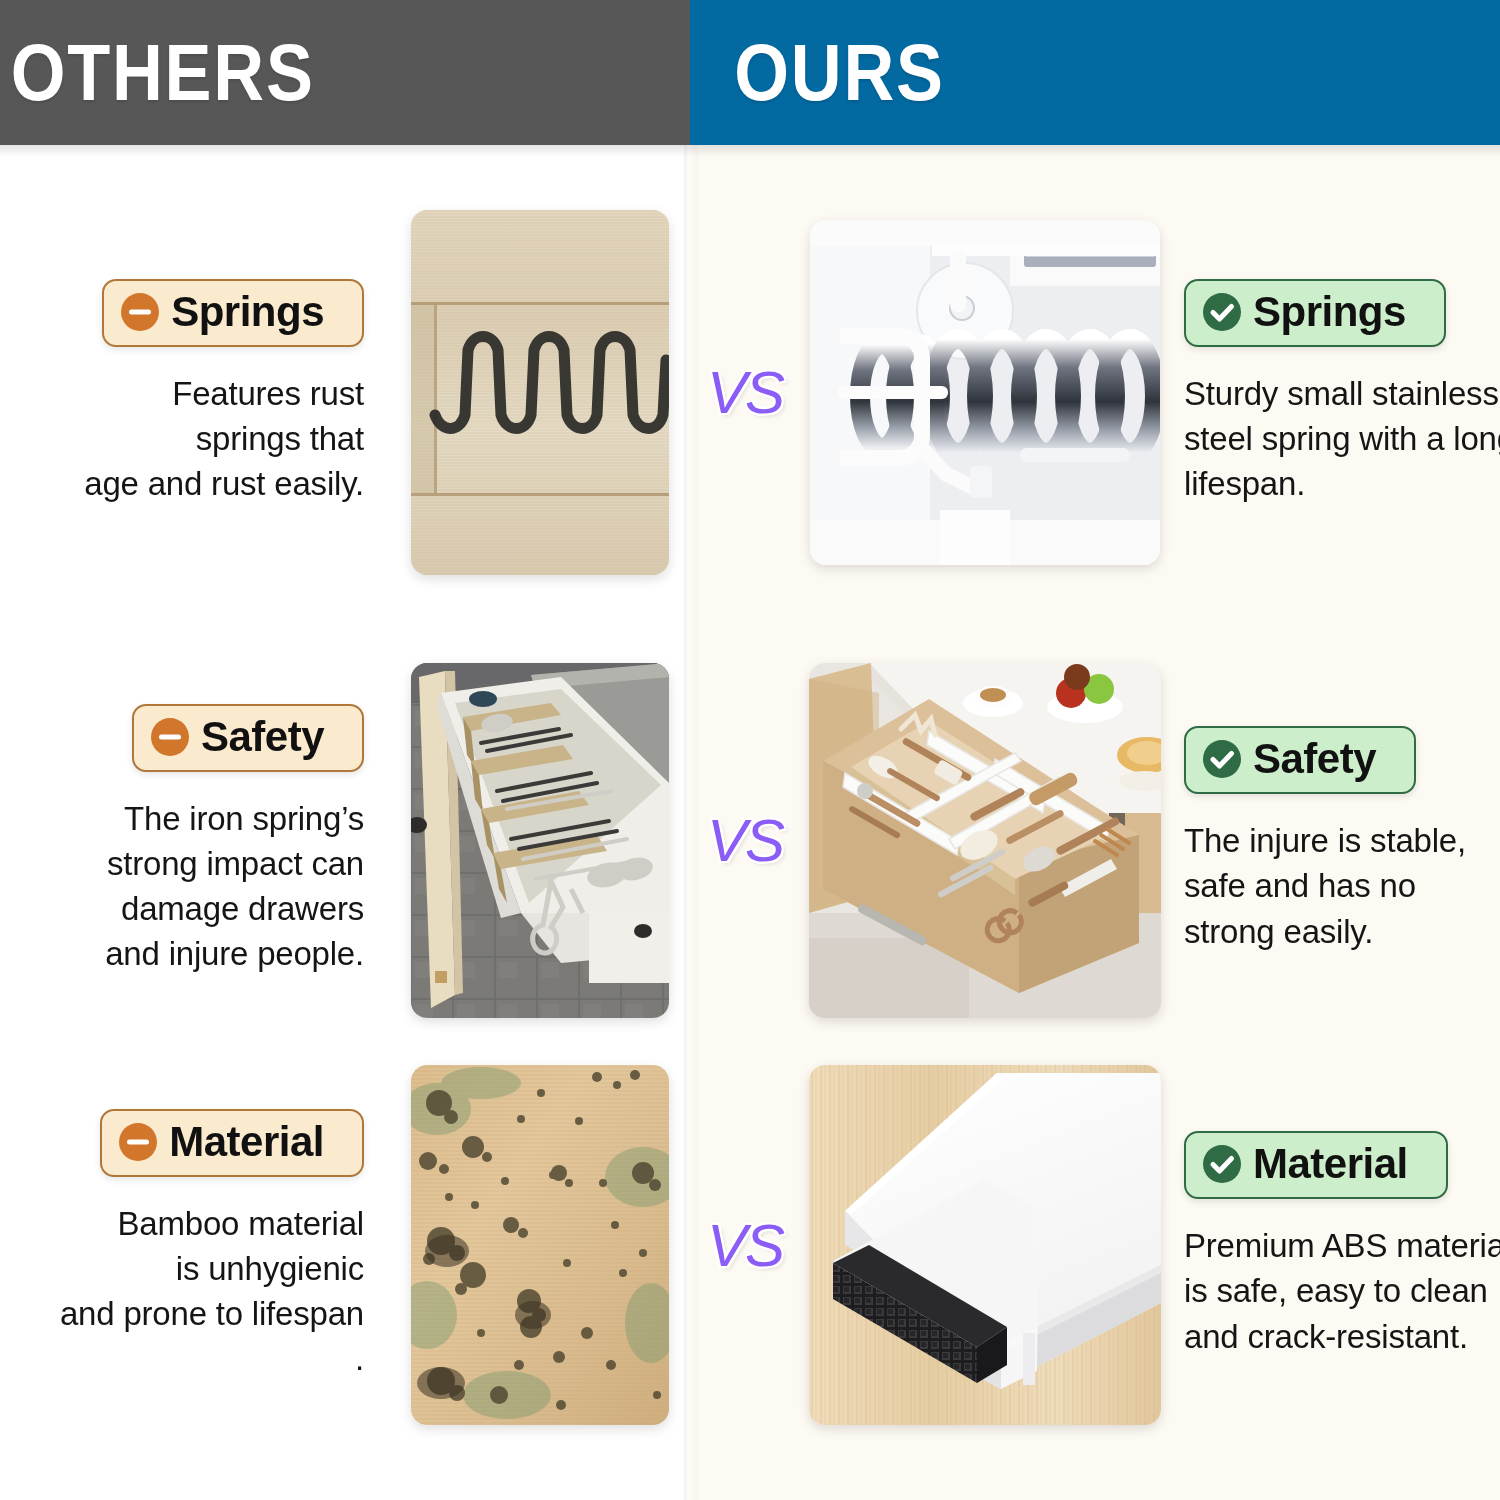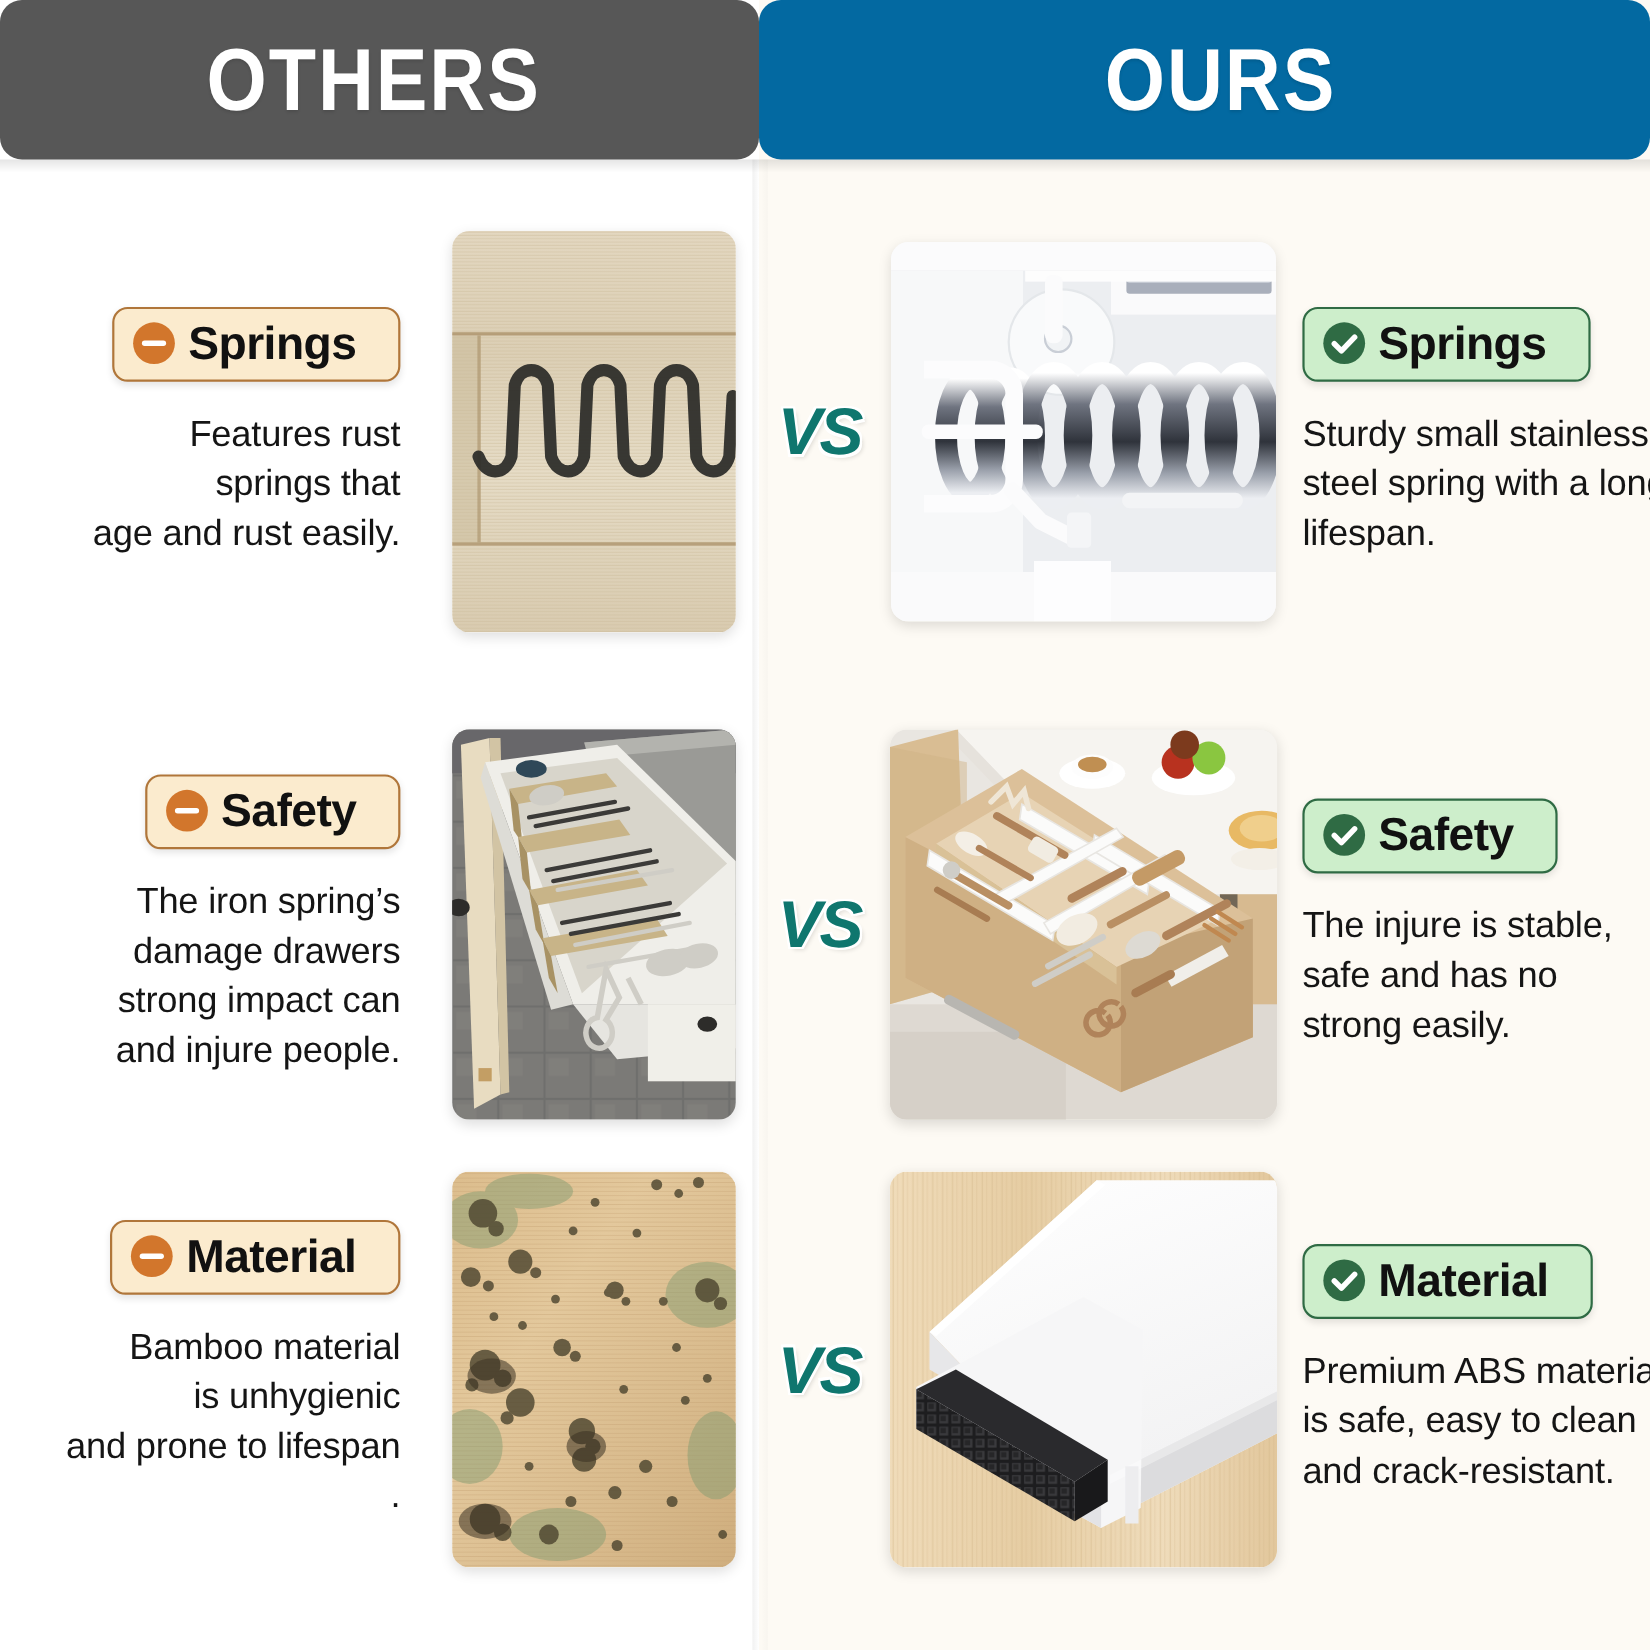--- a/index.html
+++ b/index.html
@@ -15,21 +15,21 @@
   .bg-left  { position:absolute; left:0;   top:0; width:690px; height:1500px; background:#ffffff; }
   .bg-right { position:absolute; left:690px; top:0; width:810px; height:1500px; background:#fdfaf4; }
   .center-divider {
     position:absolute; left:684px; top:145px; width:14px; height:1355px;
     background:linear-gradient(to right, rgba(0,0,0,0.055), rgba(0,0,0,0.0) 45%, rgba(0,0,0,0.0) 55%, rgba(0,0,0,0.02));
     pointer-events:none;
   }
 
   
   .header { position:absolute; left:0; top:0; width:1500px; height:145px; display:flex; }
-  .header-half { height:145px; display:flex; align-items:center; justify-content:center;border-radius:20px; }
+  .header-half { height:145px; display:flex; align-items:center; justify-content:flex-start; }
   .header-left  { width:690px; background:#575757; }
   .header-right { width:810px; background:#0369a1; }
   .header-title {
     color:#ffffff;
     font-family:"Liberation Sans", sans-serif;
     font-weight:bold;
     font-size:80px;
     letter-spacing:2px;
     line-height:1;
     transform:scaleX(0.88);
@@ -80,22 +80,22 @@
     color:#151515;
     margin-top:24px;
     letter-spacing:-0.2px;
   }
   .desc-left  { text-align:right; }
   .desc-right { text-align:left; }
   .desc-line { display:block; white-space:nowrap; }
 
   
   .vs {
-    font-size:60px; font-weight:bold; font-style:italic;
-    color:#0f766e; letter-spacing:-2px;
+    font-size:60px; font-weight:normal; font-style:italic;
+    color:#8b5cf6; letter-spacing:-2px;
     text-shadow:
        2px 0 0 #fff, -2px 0 0 #fff, 0 2px 0 #fff, 0 -2px 0 #fff,
        2px 2px 0 #fff, -2px -2px 0 #fff, 2px -2px 0 #fff, -2px 2px 0 #fff,
        3px 3px 4px rgba(0,0,0,0.12);
   }
 
   
   .photo {
     border-radius:16px; overflow:hidden; position:relative;
     box-shadow:0 4px 12px rgba(0,0,0,0.13);
@@ -246,22 +246,22 @@
     <div class="col-text-left">
       <div class="badge badge-bad">
         <svg class="badge-icon" viewBox="0 0 40 40">
           <circle cx="20" cy="20" r="19" fill="#d2762c"></circle>
           <rect x="9" y="17.6" width="22" height="5" rx="2.5" fill="#ffffff"></rect>
         </svg>
         <span class="badge-label">Safety</span>
       </div>
       <div class="desc desc-left">
         <span class="desc-line">The iron spring’s</span>
+        <span class="desc-line">strong impact can</span>
         <span class="desc-line">damage drawers</span>
-        <span class="desc-line">strong impact can</span>
         <span class="desc-line">and injure people.</span>
       </div>
     </div>
 
     <div class="col-img-left">
       <div class="photo p-l2">
         <svg width="258" height="355" viewBox="0 0 258 355">
           <defs>
             <pattern id="tile1" width="42" height="42" patternUnits="userSpaceOnUse">
               <rect width="42" height="42" fill="#6f6f6d"></rect>

